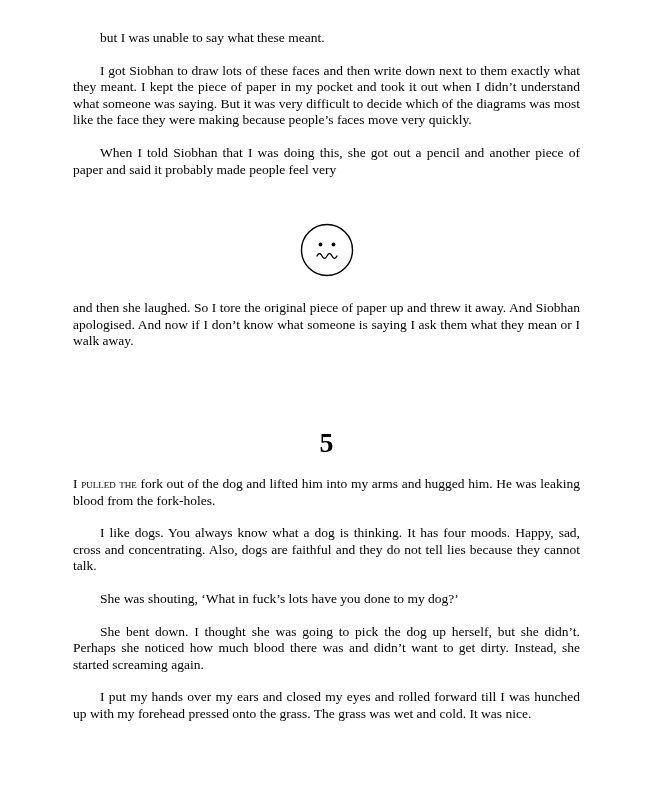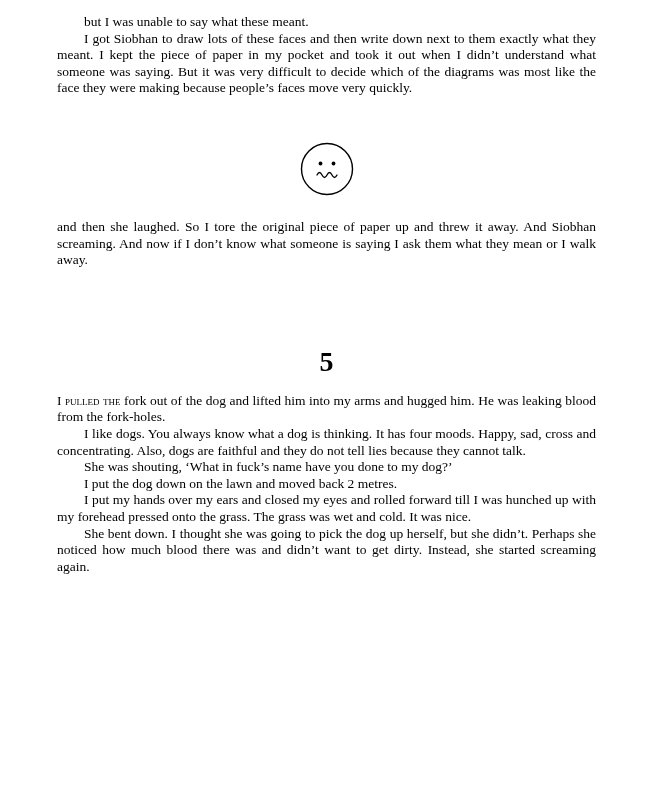--- a/index.html
+++ b/index.html
@@ -15,21 +15,21 @@
     padding: 14px 57px 0 57px;
     background: #ffffff;
     color: #000000;
     font-family: "Liberation Serif", serif;
     font-size: 13.5px;
     line-height: 16.6px;
     text-align: justify;
     overflow: hidden;
   }
   p {
-    margin: 0;
+    margin: 16px;
   }
   p.indent {
     text-indent: 27px;
   }
   .illustration {
     text-align: center;
     margin: 44px 0 22px 0;
     line-height: 0;
   }
   .illustration svg {
@@ -47,35 +47,35 @@
     font-variant: small-caps;
   }
 </style>
 </head>
 <body>
 
 <div class="page">
 
   <p class="indent">but I was unable to say what these meant.</p>
   <p class="indent">I got Siobhan to draw lots of these faces and then write down next to them exactly what they meant. I kept the piece of paper in my pocket and took it out when I didn’t understand what someone was saying. But it was very difficult to decide which of the diagrams was most like the face they were making because people’s faces move very quickly.</p>
+  <p class="indent">When I told Siobhan that I was doing this, she got out a pencil and another piece of paper and said it probably made people feel very</p>
 
   <div class="illustration">
     <svg width="56" height="56" viewBox="0 0 56 56">
       <circle cx="28" cy="28" r="25.5" fill="none" stroke="#000" stroke-width="1.4"></circle>
       <circle cx="21.5" cy="22.5" r="1.9" fill="#000"></circle>
       <circle cx="34.5" cy="22.5" r="1.9" fill="#000"></circle>
       <path d="M18 34 q2.5 -5 5 0 t5 0 t5 0 t5 0" fill="none" stroke="#000" stroke-width="1.3" stroke-linecap="round"></path>
     </svg>
   </div>
 
-  <p>and then she laughed. So I tore the original piece of paper up and threw it away. And Siobhan screaming. And now if I don’t know what someone is saying I ask them what they mean or I walk away.</p>
+  <p>and then she laughed. So I tore the original piece of paper up and threw it away. And Siobhan apologised. And now if I don’t know what someone is saying I ask them what they mean or I walk away.</p>
 
   <h2 class="chapter-number">5</h2>
 
   <p><span class="lead-caps">I pulled the</span><span> fork out of the dog and lifted him into my arms and hugged him. He was leaking blood from the fork-holes.</span></p>
 
   <p class="indent">I like dogs. You always know what a dog is thinking. It has four moods. Happy, sad, cross and concentrating. Also, dogs are faithful and they do not tell lies because they cannot talk.</p>
-  <p class="indent">She was shouting, ‘What in fuck’s name have you done to my dog?’</p>
-  <p class="indent">I put the dog down on the lawn and moved back 2 metres.</p>
+  <p class="indent">She was shouting, ‘What in fuck’s lots have you done to my dog?’</p>
+  <p class="indent">She bent down. I thought she was going to pick the dog up herself, but she didn’t. Perhaps she noticed how much blood there was and didn’t want to get dirty. Instead, she started screaming again.</p>
   <p class="indent">I put my hands over my ears and closed my eyes and rolled forward till I was hunched up with my forehead pressed onto the grass. The grass was wet and cold. It was nice.</p>
-  <p class="indent">She bent down. I thought she was going to pick the dog up herself, but she didn’t. Perhaps she noticed how much blood there was and didn’t want to get dirty. Instead, she started screaming again.</p>
 
 </div>
 
 </body></html>

